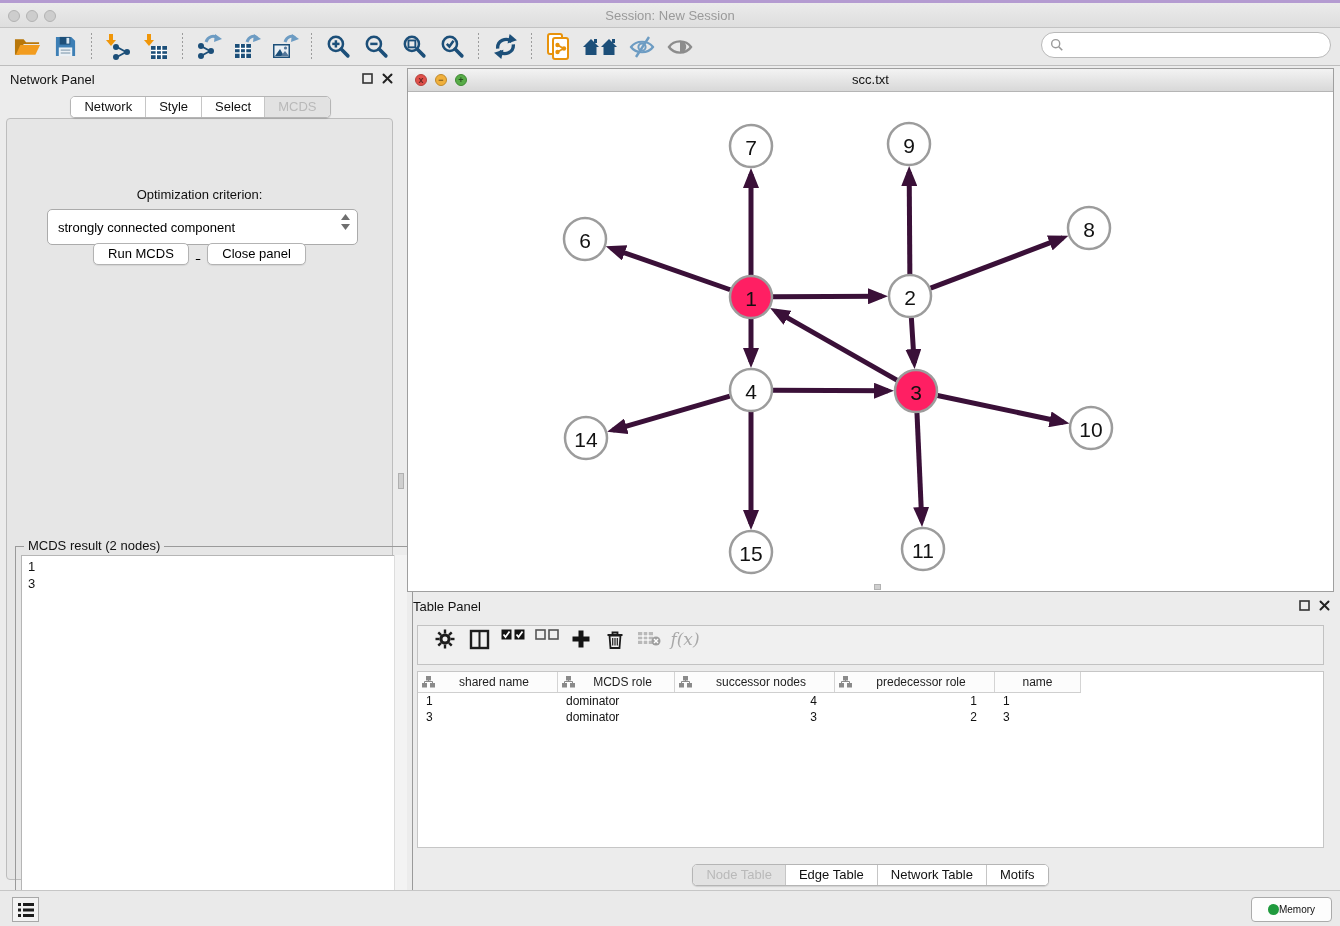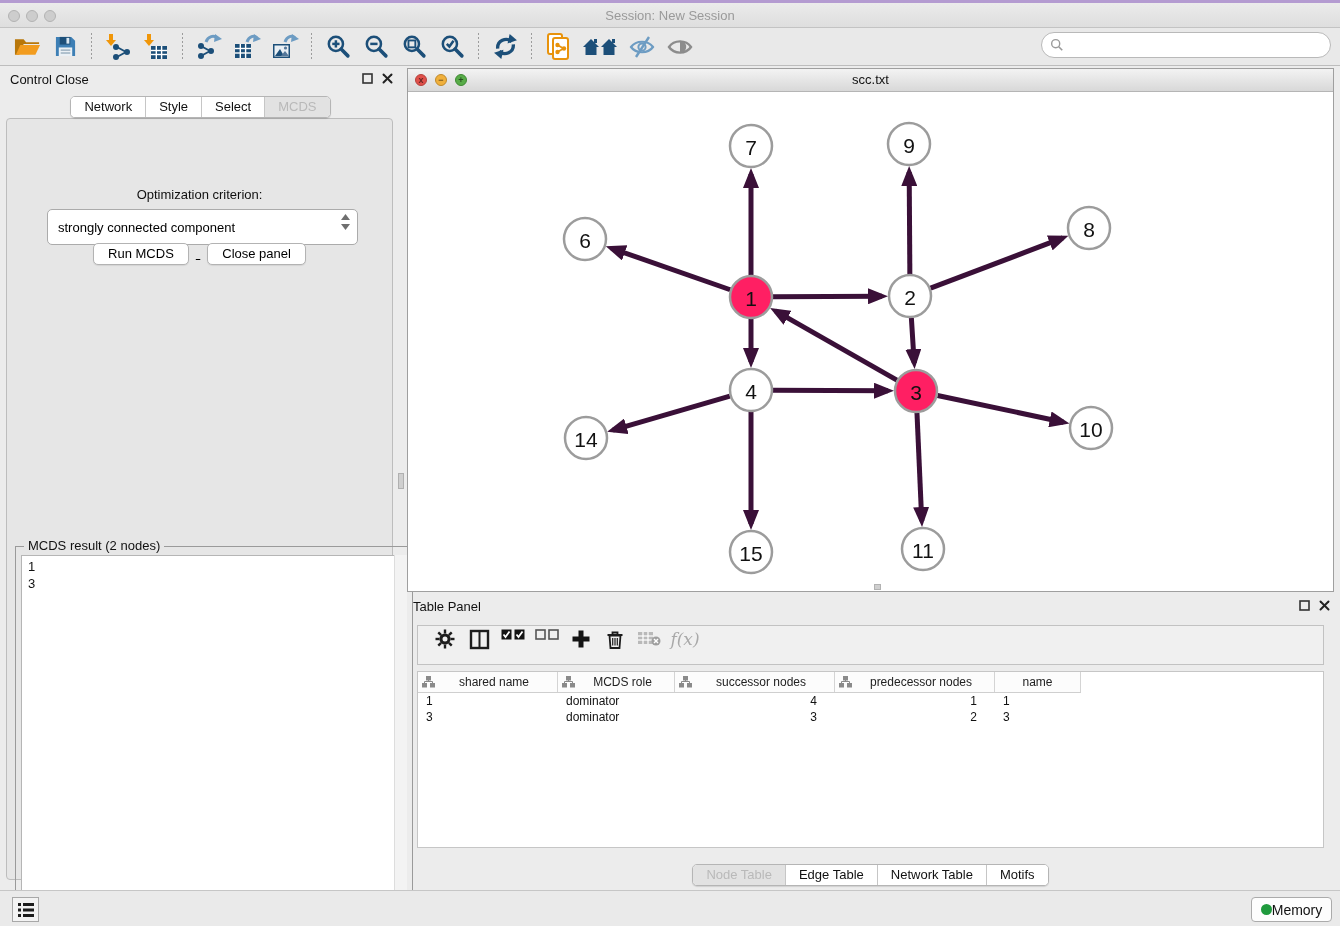--- a/index.html
+++ b/index.html
@@ -88,21 +88,21 @@
   .tbl-row .cell.r { text-align:right; padding-right:18px; }
   .tp-tabs { position:absolute; left:0; right:0; bottom:2px; text-align:center; }
 
   
   .statusbar { position:absolute; left:0; top:890px; width:1340px; height:36px;
     background:#eaeaea; border-top:1px solid #c6c6c6; }
   .list-btn { position:absolute; left:12px; top:6px; width:27px; height:25px; background:#f3f3f3;
     border:1px solid #a8a8a8; display:flex; align-items:center; justify-content:center; }
   .memory-btn { position:absolute; right:8px; top:6px; width:81px; height:25px; background:#fdfdfd;
     border:1px solid #ababab; border-radius:4px; display:flex; align-items:center; justify-content:center; gap:0;
-    font-size:14px; color:#111; }
+    font-size:10px; color:#111; }
   .mem-dot { width:11px; height:11px; border-radius:50%; background:#1f9a3d; }
 
   svg { display:block; }
 </style>
 </head>
 <body>
 
 <div class="app">
 
   <div class="desktop-edge"></div>
@@ -297,21 +297,21 @@
       <svg width="14" height="14" viewBox="0 0 16 16">
         <circle cx="6.5" cy="6.5" r="4.6" fill="none" stroke="#9a9a9a" stroke-width="1.6"></circle>
         <line x1="10" y1="10" x2="14" y2="14" stroke="#9a9a9a" stroke-width="1.8"></line>
       </svg>
       <input type="text" placeholder="" style="">
     </div>
   </div>
 
   <div class="control-panel">
     <div class="cp-header">
-      <div class="cp-title">Control Close</div>
+      <div class="cp-title">Network Panel</div>
       <div class="panel-icons">
         <svg width="11" height="11" viewBox="0 0 11 11">
           <rect x="1" y="1" width="9" height="9" fill="none" stroke="#333" stroke-width="1.6"></rect>
         </svg>
         <svg width="11" height="11" viewBox="0 0 11 11">
           <g stroke="#222" stroke-width="2" stroke-linecap="round">
               <line x1="1.5" y1="1.5" x2="9.5" y2="9.5"></line>
               <line x1="9.5" y1="1.5" x2="1.5" y2="9.5"></line>
             </g>
         </svg>
@@ -539,21 +539,21 @@
           </div>
           <div class="hcell" style="width: 160px;">
             <svg width="13" height="12" viewBox="0 0 13 12">
               <g fill="#8a8a8a" stroke="#8a8a8a">
                 <rect x="4.5" y="0.5" width="4" height="3.5"></rect>
                 <rect x="0.5" y="7.5" width="4" height="3.5"></rect>
                 <rect x="8.5" y="7.5" width="4" height="3.5"></rect>
                 <path d="M6.5 4v1.5M2.5 7.5V5.5h8v2" fill="none" stroke-width="1"></path>
               </g>
             </svg>
-            <span class="hlabel">predecessor nodes</span>
+            <span class="hlabel">predecessor role</span>
           </div>
           <div class="hcell" style="width: 86px;">
             <span class="hlabel">name</span>
           </div>
         </div>
       <div id="tbl-body">
           <div class="tbl-row">
             <div class="cell" style="width: 140px;">1</div>
             <div class="cell" style="width: 117px;">dominator</div>
             <div class="cell r" style="width: 160px;">4</div>

